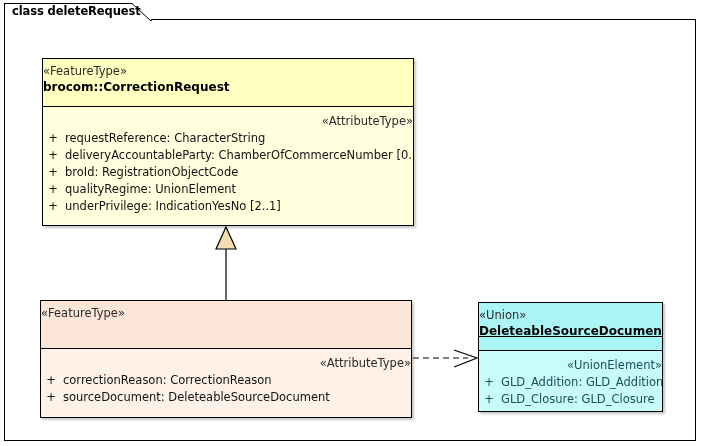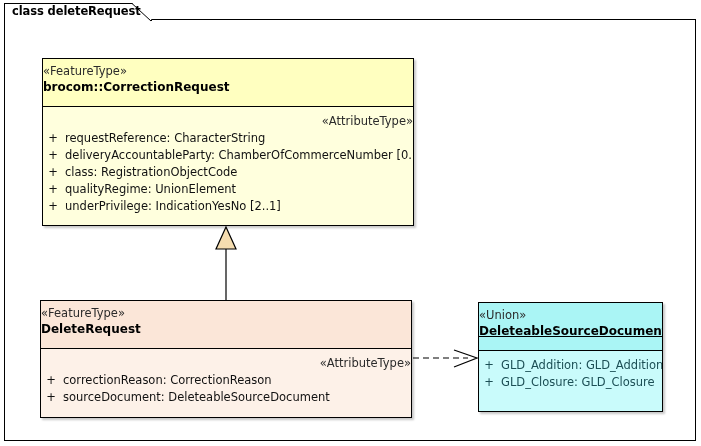--- a/index.html
+++ b/index.html
@@ -218,57 +218,57 @@
       <div class="attr-row">
         <span class="attr-vis">+</span>
         <span class="attr-text">requestReference: CharacterString</span>
       </div>
       <div class="attr-row">
         <span class="attr-vis">+</span>
         <span class="attr-text">deliveryAccountableParty: ChamberOfCommerceNumber [0..1]</span>
       </div>
       <div class="attr-row">
         <span class="attr-vis">+</span>
-        <span class="attr-text">class: RegistrationObjectCode</span>
+        <span class="attr-text">broId: RegistrationObjectCode</span>
       </div>
       <div class="attr-row">
         <span class="attr-vis">+</span>
         <span class="attr-text">qualityRegime: UnionElement</span>
       </div>
       <div class="attr-row">
         <span class="attr-vis">+</span>
         <span class="attr-text">underPrivilege: IndicationYesNo [2..1]</span>
       </div>
     </div>
   </div>
 
   <div class="uml-box" id="box-delete-request">
     <div class="uml-head">
       <div class="stereo">«FeatureType»</div>
-      <div class="cname">DeleteRequest</div>
     </div>
     <div class="uml-body">
       <div class="group-stereo">«AttributeType»</div>
       <div class="attr-row">
         <span class="attr-vis">+</span>
         <span class="attr-text">correctionReason: CorrectionReason</span>
       </div>
       <div class="attr-row">
         <span class="attr-vis">+</span>
         <span class="attr-text">sourceDocument: DeleteableSourceDocument</span>
       </div>
     </div>
   </div>
 
   <div class="uml-box" id="box-deleteable-source-document">
     <div class="uml-head">
       <div class="stereo">«Union»</div>
       <div class="cname underline">DeleteableSourceDocument</div>
     </div>
     <div class="uml-body">
+      <div class="group-stereo">«UnionElement»</div>
       <div class="attr-row">
         <span class="attr-vis">+</span>
         <span class="attr-text">GLD_Addition: GLD_Addition</span>
       </div>
       <div class="attr-row">
         <span class="attr-vis">+</span>
         <span class="attr-text">GLD_Closure: GLD_Closure</span>
       </div>
     </div>
   </div>

